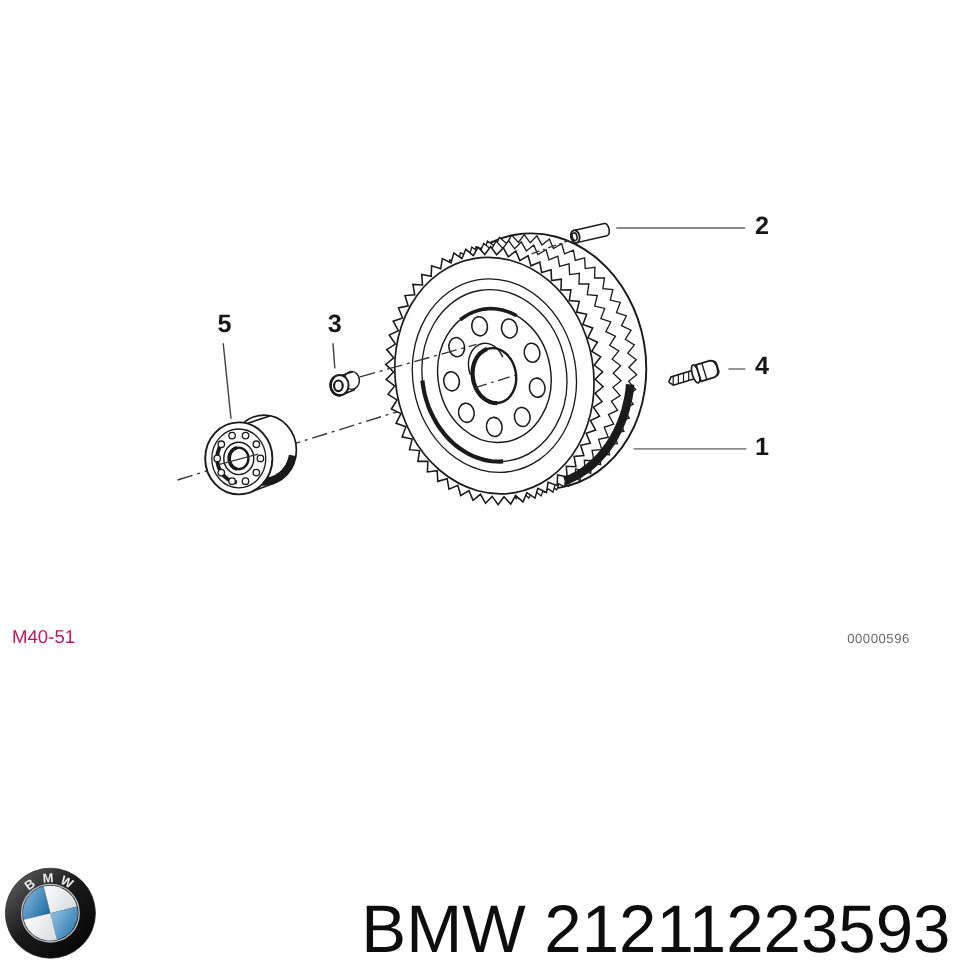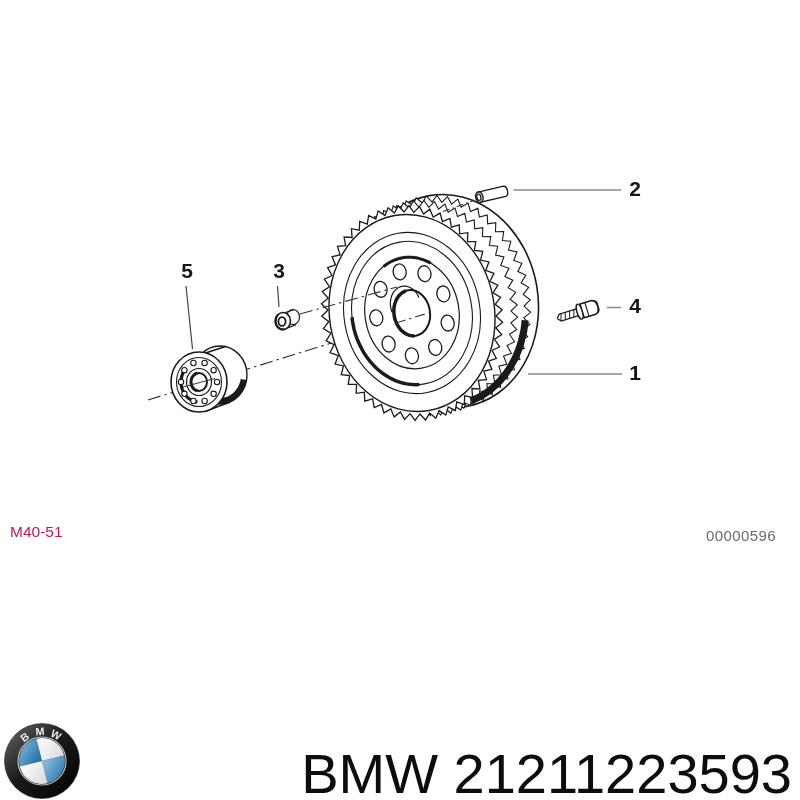--- a/index.html
+++ b/index.html
@@ -5,21 +5,21 @@
   html,body{margin:0;padding:0;}
   .page{position:relative;width:800px;height:800px;background:#fff;overflow:hidden;
         font-family:"Liberation Sans",sans-serif;}
   #diagram{position:absolute;left:0;top:0;}
   .callout{position:absolute;width:18px;text-align:center;font-weight:700;
            font-size:21px;color:#161616;line-height:22px;}
   .co-1{left:626px;top:362px;} .co-2{left:626px;top:178px;} .co-3{left:270px;top:260px;}
   .co-4{left:626px;top:295px;} .co-5{left:178px;top:260px;}
   .drawing-code{position:absolute;left:10px;top:523px;font-family:Liberation Sans, sans-serif;
                 font-size:15.5px;color:#be185d;}
-  .image-number{position:absolute;left:706px;top:527px;font-size:15px;color:#6a6a6a;
+  .image-number{position:absolute;left:706px;top:527px;font-size:11px;color:#6a6a6a;
                 letter-spacing:.4px;}
   .brandbar{position:absolute;left:0;top:715px;width:800px;height:85px;}
   .roundel{position:absolute;left:3px;top:7px;}
   .part-title{position:absolute;right:8px;top:26px;font-size:56px;color:#0d0d0d;
               white-space:nowrap;letter-spacing:0;}
 </style>
 </head>
 <body>
 
 <div class="page">

